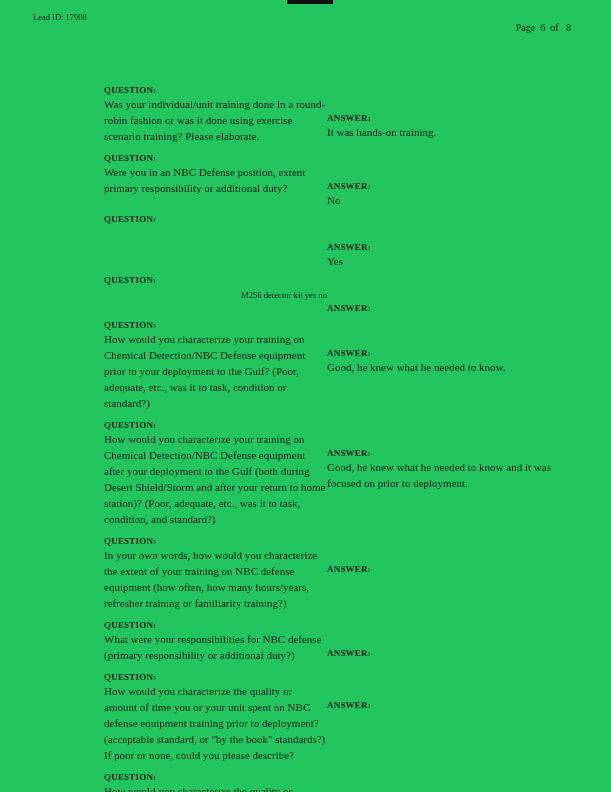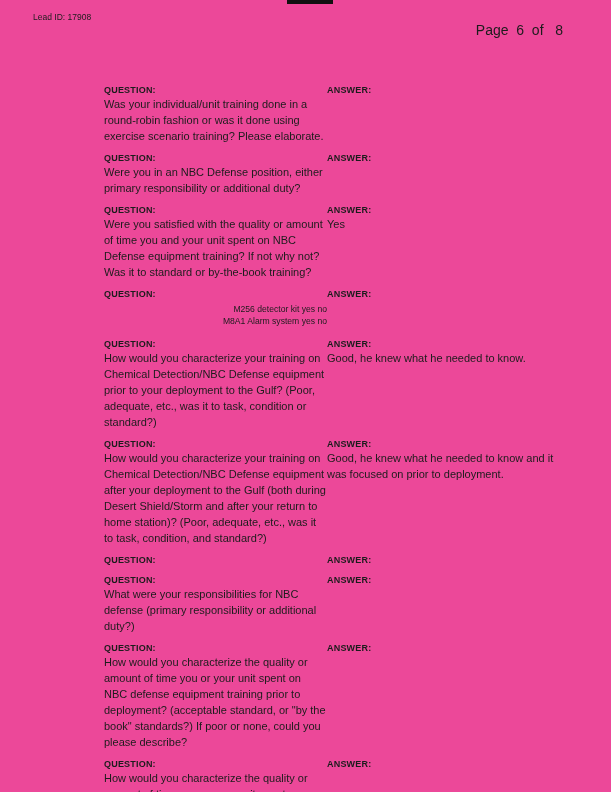--- a/index.html
+++ b/index.html
@@ -1,58 +1,58 @@
 <!DOCTYPE html>
 <html><head>
 <meta charset="utf-8">
 <style>
   html, body { margin: 0; padding: 0; background: #ffffff; }
   .page {
     position: relative;
     width: 611px;
     height: 792px;
-    background: #ec4899;
-    font-family: Liberation Sans, sans-serif;
+    background: #22c55e;
+    font-family: Liberation Serif, serif;
     color: #1c1c1c;
     overflow: hidden;
   }
   .scan-artifact {
     position: absolute;
     left: 287px;
     top: 0;
     width: 46px;
     height: 4px;
     background: #101010;
   }
   .lead-id {
     position: absolute;
     left: 33px;
     top: 12px;
     font-size: 8.5px;
   }
   .page-number {
     position: absolute;
-    right: 48px;
+    right: 40px;
     top: 22px;
-    font-size: 14px;
+    font-size: 10px;
     white-space: pre;
   }
   .content {
     position: absolute;
     left: 104px;
     top: 84px;
     width: 470px;
   }
   .qa-row {
     display: flex;
     align-items: flex-start;
     margin-bottom: 5px;
   }
   .q-col { width: 223px; flex: 0 0 223px; }
-  .a-col { width: 235px; flex: 0 0 235px; }
+  .a-col { width: 235px; flex: 0 0 235px; margin-top: 28px; }
   .qa-h {
     font-weight: bold;
     font-size: 9px;
     line-height: 12px;
     letter-spacing: 0.2px;
   }
   .qa-body {
     font-size: 11px;
     line-height: 16px;
   }
@@ -73,52 +73,52 @@
 
   <div class="content">
   <div class="qa-row">
     <div class="q-col">
       <div class="qa-h q-label">QUESTION:</div>
       <div class="qa-body q-text">Was your individual/unit training done in a round-robin fashion or was it done using exercise scenario training? Please elaborate.</div>
       <div class="sub-lines"></div>
     </div>
     <div class="a-col">
       <div class="qa-h a-label">ANSWER:</div>
+      <div class="qa-body a-text">It was hands-on training.</div>
     </div>
   </div>
 
   <div class="qa-row">
     <div class="q-col">
       <div class="qa-h q-label">QUESTION:</div>
-      <div class="qa-body q-text">Were you in an NBC Defense position, either primary responsibility or additional duty?</div>
+      <div class="qa-body q-text">Were you in an NBC Defense position, extent primary responsibility or additional duty?</div>
       <div class="sub-lines"></div>
     </div>
     <div class="a-col">
       <div class="qa-h a-label">ANSWER:</div>
+      <div class="qa-body a-text">No</div>
     </div>
   </div>
 
   <div class="qa-row">
     <div class="q-col">
       <div class="qa-h q-label">QUESTION:</div>
-      <div class="qa-body q-text">Were you satisfied with the quality or amount of time you and your unit spent on NBC Defense equipment training?  If not why not?  Was it to standard or by-the-book training?</div>
       <div class="sub-lines"></div>
     </div>
     <div class="a-col">
       <div class="qa-h a-label">ANSWER:</div>
       <div class="qa-body a-text">Yes</div>
     </div>
   </div>
 
   <div class="qa-row">
     <div class="q-col">
       <div class="qa-h q-label">QUESTION:</div>
       <div class="sub-lines">
             <div class="sub-line">M256 detector kit yes no</div>
-            <div class="sub-line">M8A1 Alarm system   yes no</div>
           </div>
     </div>
     <div class="a-col">
       <div class="qa-h a-label">ANSWER:</div>
       <div class="qa-body a-text"></div>
     </div>
   </div>
 
   <div class="qa-row">
     <div class="q-col">
@@ -140,20 +140,21 @@
     </div>
     <div class="a-col">
       <div class="qa-h a-label">ANSWER:</div>
       <div class="qa-body a-text">Good, he knew what he needed to know and it was focused on prior to deployment.</div>
     </div>
   </div>
 
   <div class="qa-row">
     <div class="q-col">
       <div class="qa-h q-label">QUESTION:</div>
+      <div class="qa-body q-text">In your own words, how would you characterize the extent of your training on NBC defense equipment (how often, how many hours/years, refresher training or familiarity training?)</div>
       <div class="sub-lines"></div>
     </div>
     <div class="a-col">
       <div class="qa-h a-label">ANSWER:</div>
       <div class="qa-body a-text"></div>
     </div>
   </div>
 
   <div class="qa-row">
     <div class="q-col">

